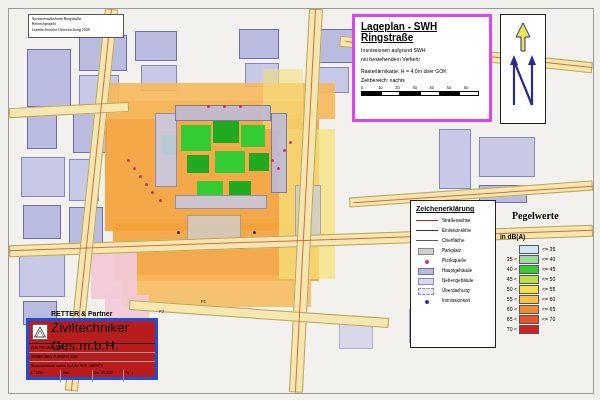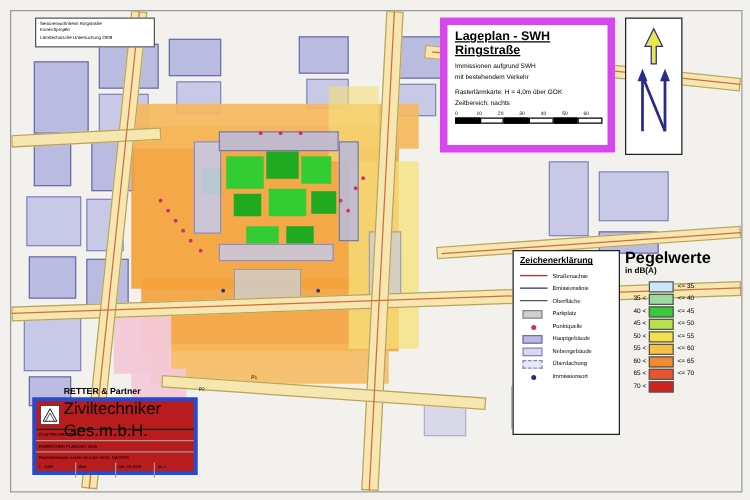--- a/index.html
+++ b/index.html
@@ -34,21 +34,21 @@
   .orange2{position:absolute;background:#f6b85a;box-sizing:border-box;}
   .pink{position:absolute;background:#f3c9d8;box-sizing:border-box;}
   .yellow{position:absolute;background:#f5e07a;box-sizing:border-box;}
   .grayb{position:absolute;background:#cfcfcf;border:1px solid #9a9a9a;box-sizing:border-box;}
   .dot{position:absolute;width:3px;height:3px;border-radius:50%;background:#cc2e6e;}
   .dotb{position:absolute;width:3px;height:3px;border-radius:50%;background:#2a2a8c;}
 
   
   .titlebox{
     position:absolute;left:352px;top:14px;width:140px;height:108px;
-    background:#ffffff;border:6px solid #d946ef;
+    background:#ffffff;border:3px solid #d946ef;
     padding:4px 6px;box-sizing:border-box;
   }
   .titlebox h1{
     font-size:10px;margin:0 0 4px 0;font-weight:bold;
     text-decoration:underline;
   }
   .titlebox p{font-size:5.2px;margin:0 0 1px 0;line-height:1.45;}
   .tb-gap{height:4px;}
   .scaleline{font-size:10px;font-weight:bold;margin:5px 0 2px 0;}
   .scalebar{position:relative;width:120px;height:12px;}
@@ -82,21 +82,21 @@
   .sym-box2{position:absolute;top:1px;left:2px;width:16px;height:7px;background:#b9bbe0;border:1px solid #6c6fa8;box-sizing:border-box;}
   .sym-box3{position:absolute;top:1px;left:2px;width:16px;height:7px;background:#d8d9ee;border:1px solid #8688bd;box-sizing:border-box;}
   .sym-box4{position:absolute;top:1px;left:2px;width:16px;height:7px;background:#e9e9f5;border:1px dashed #8688bd;box-sizing:border-box;}
   .sym-dot{position:absolute;top:2.5px;left:9px;width:4px;height:4px;border-radius:50%;background:#cc2e6e;}
   .sym-dot2{position:absolute;top:2.5px;left:9px;width:4px;height:4px;border-radius:50%;background:#2a2a8c;}
 
   
   .pegel{
     position:absolute;left:500px;top:198px;width:78px;height:150px;
   }
-  .pegel h2{font-size:13px;margin:0;font-weight:bold;}
+  .pegel h2{font-size:10px;margin:12px;font-weight:bold;font-family:Liberation Serif, serif;}
   .pegel h3{font-size:6.5px;margin:0 0 4px 0;font-weight:bold;}
   .prow{display:flex;align-items:center;height:10px;font-size:5.2px;}
   .prow .lo{width:17px;text-align:right;padding-right:2px;}
   .prow .sw{width:20px;height:9px;border:0.5px solid #555;box-sizing:border-box;}
   .prow .hi{width:28px;padding-left:3px;text-align:left;}
 
   
   .stamp{
     position:absolute;left:28px;top:14px;width:96px;height:24px;
     background:#ffffff;border:1px solid #555;

